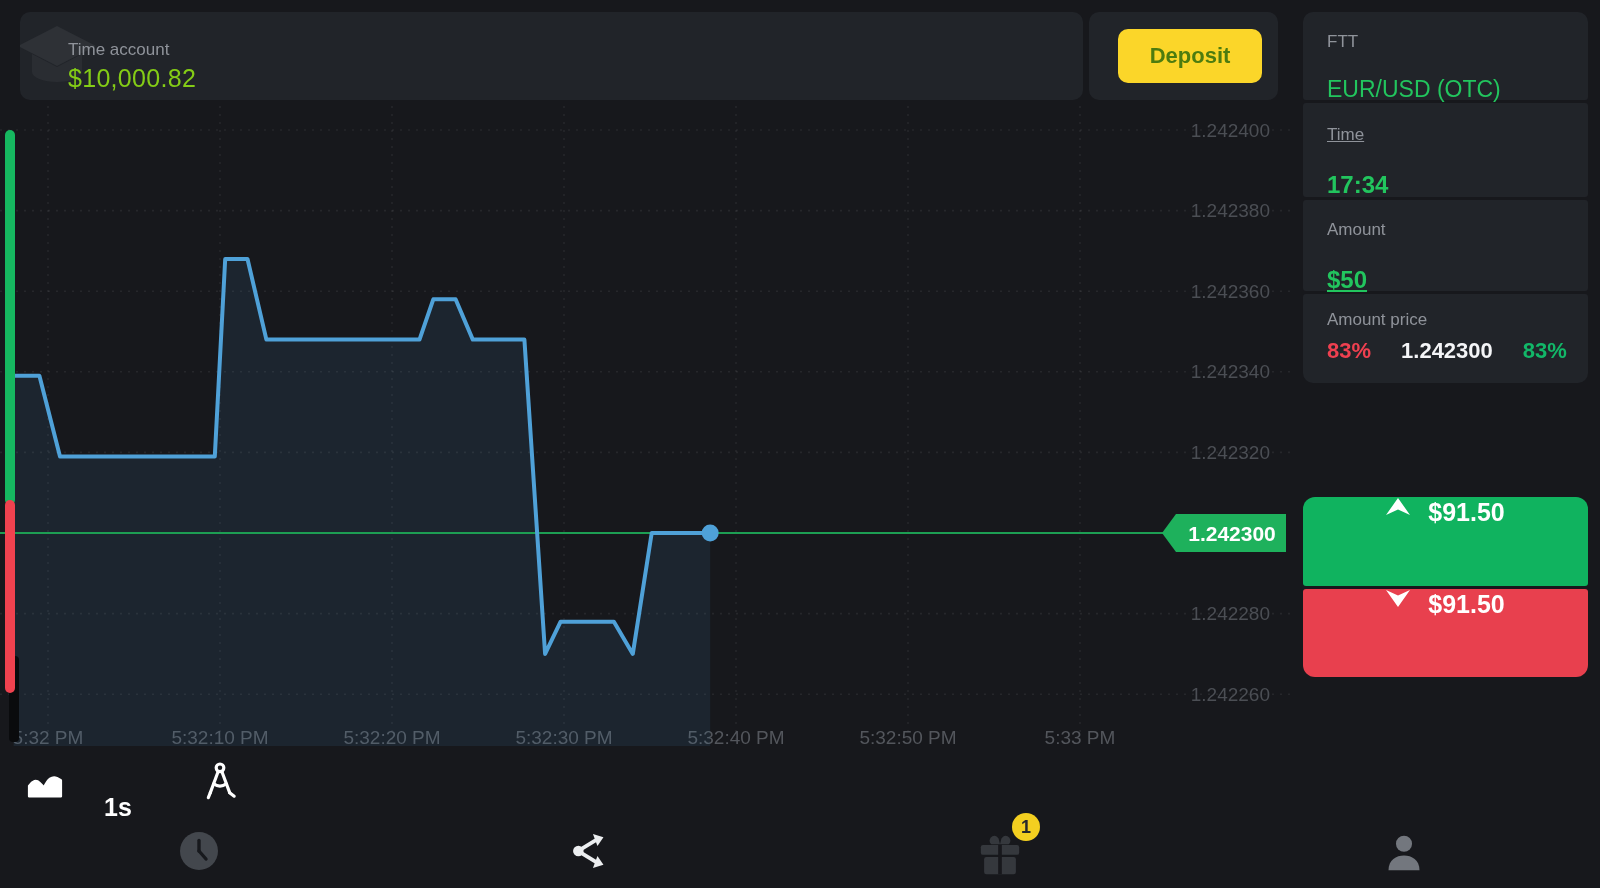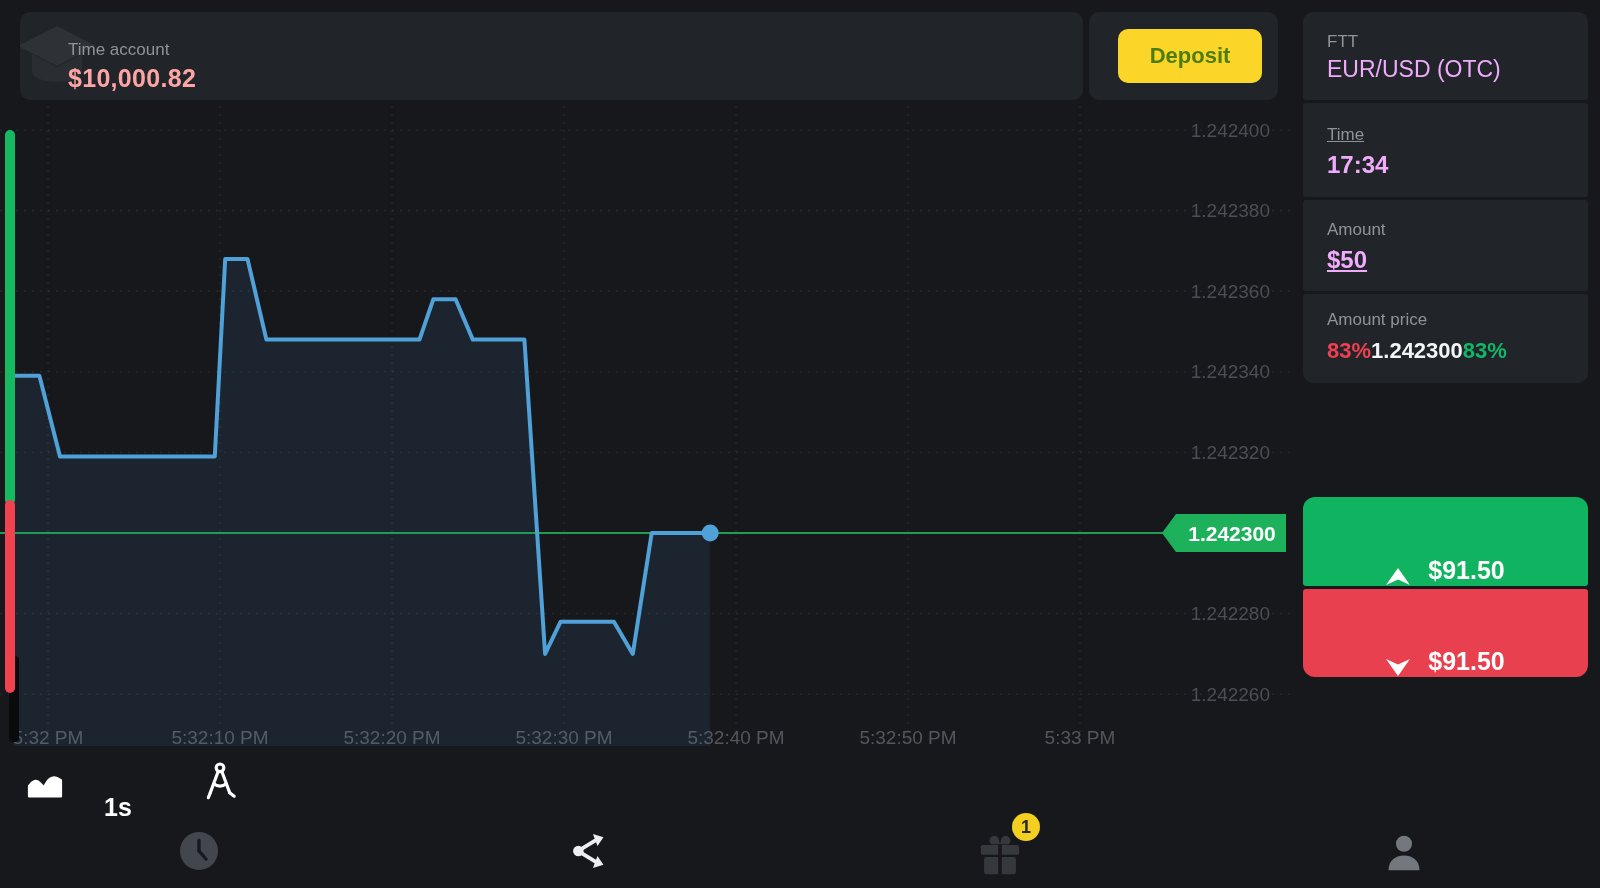--- a/index.html
+++ b/index.html
@@ -4,37 +4,37 @@
 <style>
   html,body{margin:0;padding:0;background:#141519;width:1600px;height:888px;overflow:hidden;
     font-family:"Liberation Sans","DejaVu Sans",sans-serif;-webkit-font-smoothing:antialiased;}
   .abs{position:absolute;}
   #stage{position:relative;width:1600px;height:888px;background:#17181c;}
   
   .panel{background:#212429;border-radius:10px;}
   #topbar-main{left:20px;top:12px;width:1063px;height:88px;overflow:hidden;}
   #topbar-deposit{left:1089px;top:12px;width:189px;height:88px;}
   .acct-label{left:48px;top:28px;font-size:17px;color:#8f939a;}
-  .acct-balance{left:48px;top:52px;font-size:25px;font-weight:700;color:#fca5a5;letter-spacing:.3px;}
+  .acct-balance{left:48px;top:52px;font-size:25px;font-weight:400;color:#84cc16;letter-spacing:.3px;}
   #deposit-btn{left:1118px;top:29px;width:144px;height:54px;background:#fbd629;border:none;border-radius:10px;
     font-size:22px;font-weight:700;color:#4d7c0f;cursor:pointer;font-family:inherit;}
   
   .card{left:1303px;width:285px;background:#212429;}
   .card .lbl{position:absolute;left:24px;font-size:17px;color:#8f939a;text-align:right;}
-  .card .val{position:absolute;left:24px;font-size:24px;font-weight:600;color:#f0abfc;}
+  .card .val{position:absolute;left:24px;font-size:24px;font-weight:600;color:#22c55e;margin-top:20px;}
   #card-asset{top:12px;height:88px;border-radius:10px 10px 3px 3px;}
   #card-time{top:103px;height:94px;border-radius:3px;}
   #card-amount{top:200px;height:91px;border-radius:3px;}
   #card-strike{top:294px;height:89px;border-radius:3px 3px 10px 10px;}
-  .strike-row{position:absolute;left:24px;top:44px;font-size:22px;font-weight:700;display:flex;gap:0;align-items:baseline;}
+  .strike-row{position:absolute;left:24px;top:44px;font-size:22px;font-weight:700;display:flex;gap:30px;align-items:baseline;}
   .pct-down{color:#ef4050;}
   .pct-up{color:#12b768;}
   .strike-val{color:#f4f5f7;}
   
-  .trade-btn{left:1303px;width:285px;border:none;cursor:pointer;display:flex;align-items:flex-end;justify-content:center;gap:18px;
+  .trade-btn{left:1303px;width:285px;border:none;cursor:pointer;display:flex;align-items:flex-start;justify-content:center;gap:18px;
     font-family:inherit;font-size:25px;font-weight:700;color:#fff;position:absolute;}
   #btn-up{top:497px;height:89px;background:#10b35f;border-radius:12px 12px 3px 3px;}
   #btn-down{top:589px;height:88px;background:#e8404e;border-radius:3px 3px 12px 12px;}
   
   .toolbtn{background:none;border:none;padding:0;cursor:pointer;}
   #interval-btn{left:104px;top:766px;font-size:25px;font-weight:700;color:#fff;font-family:inherit;margin-top:27px;}
   
   .navbtn{background:none;border:none;padding:0;cursor:pointer;}
   #gift-badge{left:1012px;top:813px;width:28px;height:28px;border-radius:50%;background:#f3cf20;color:#26282c;
     font-size:18px;font-weight:700;display:flex;align-items:center;justify-content:center;}

